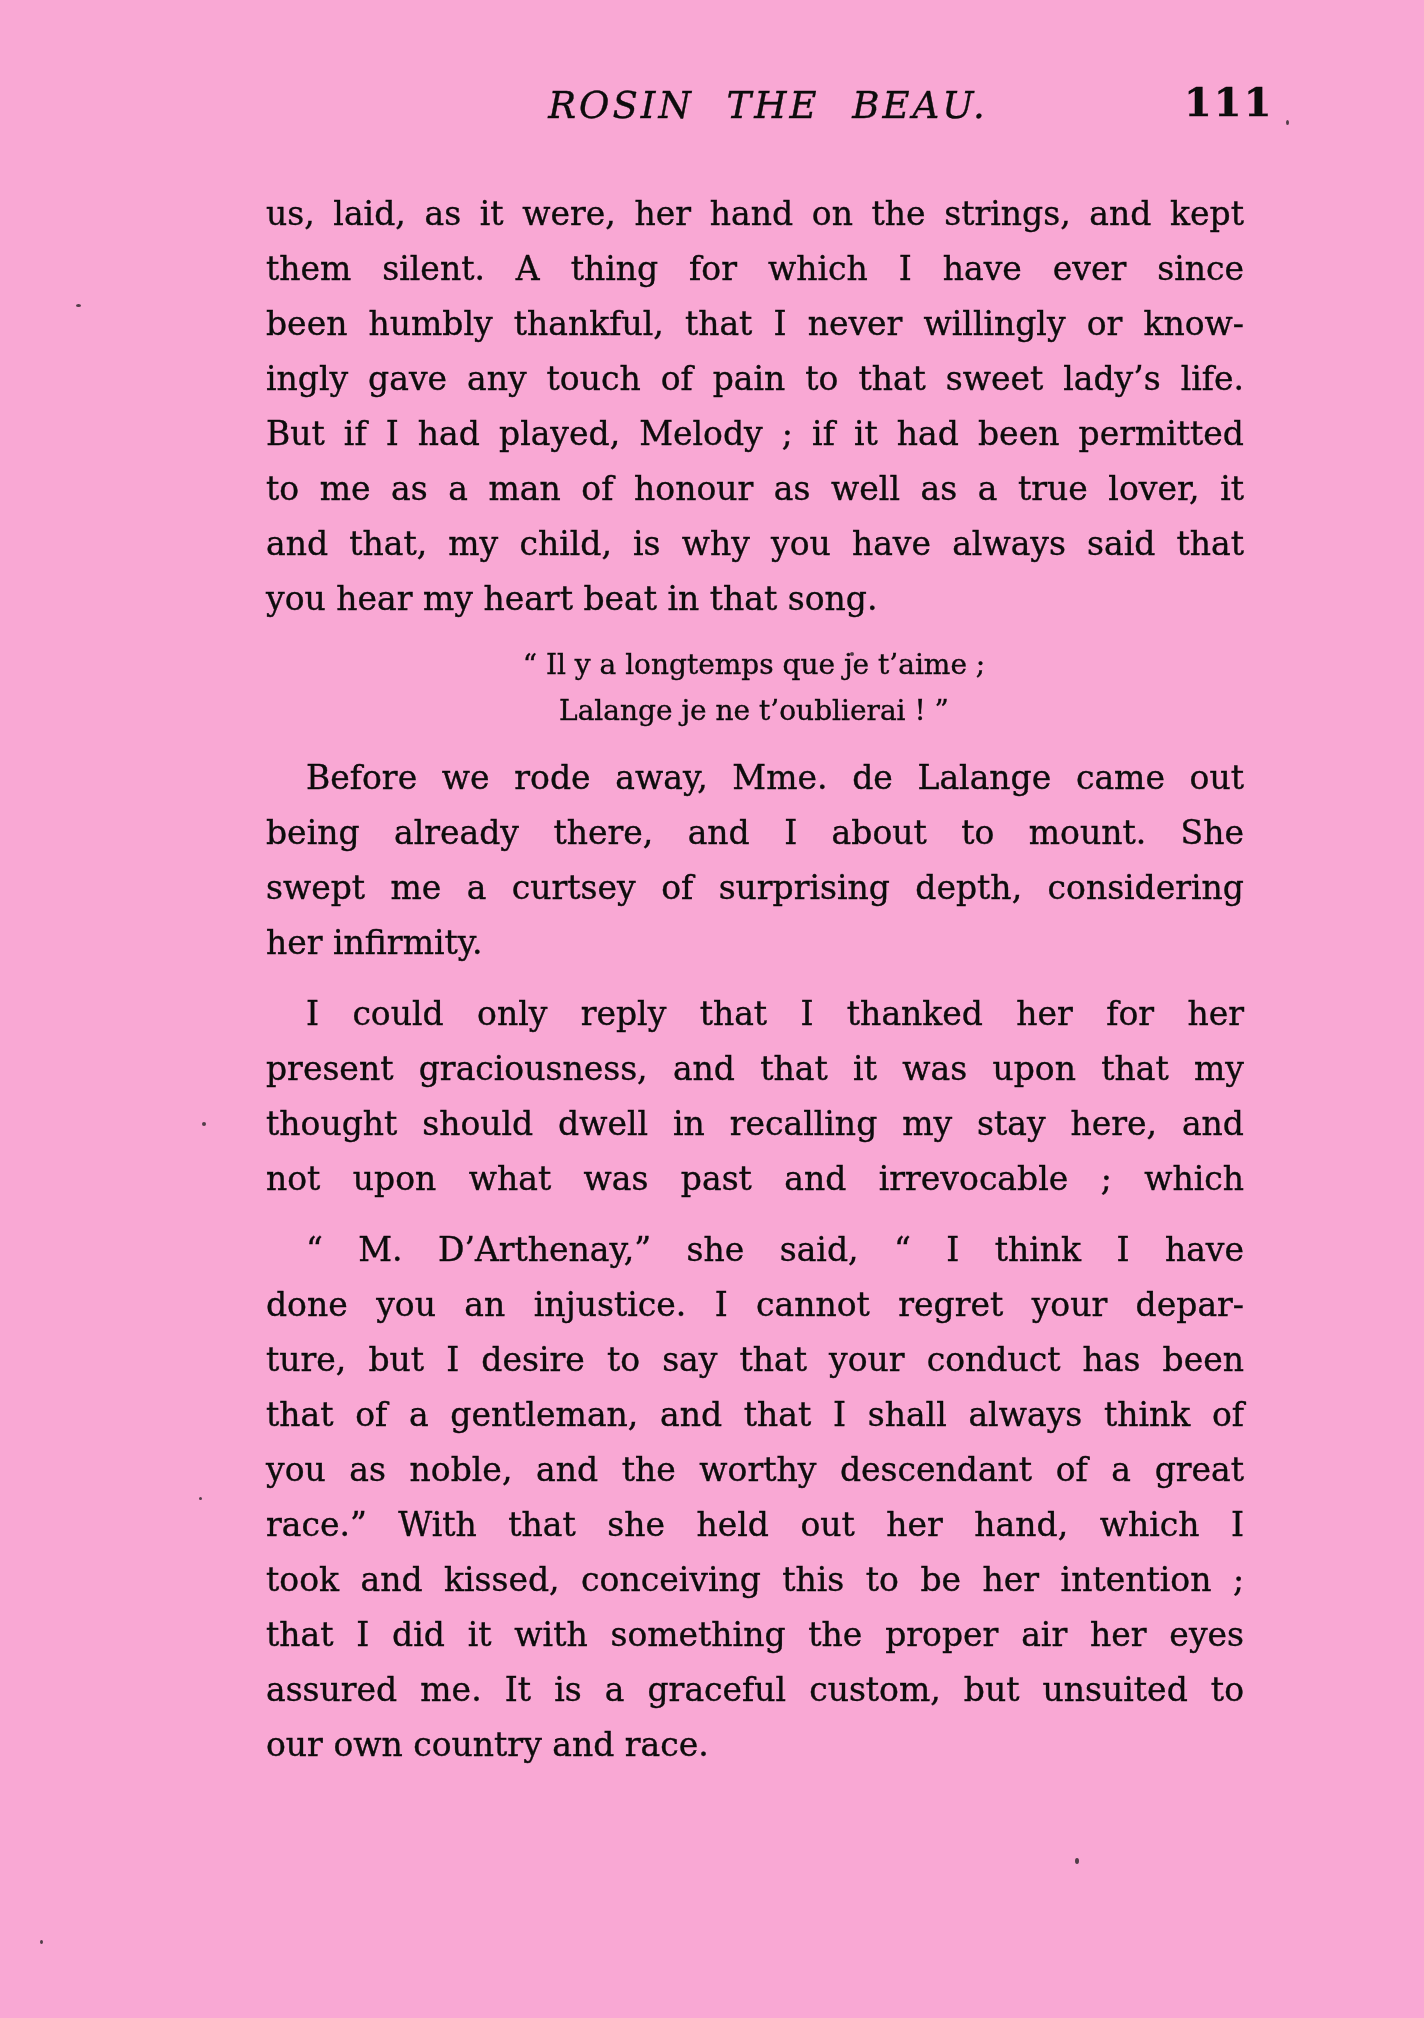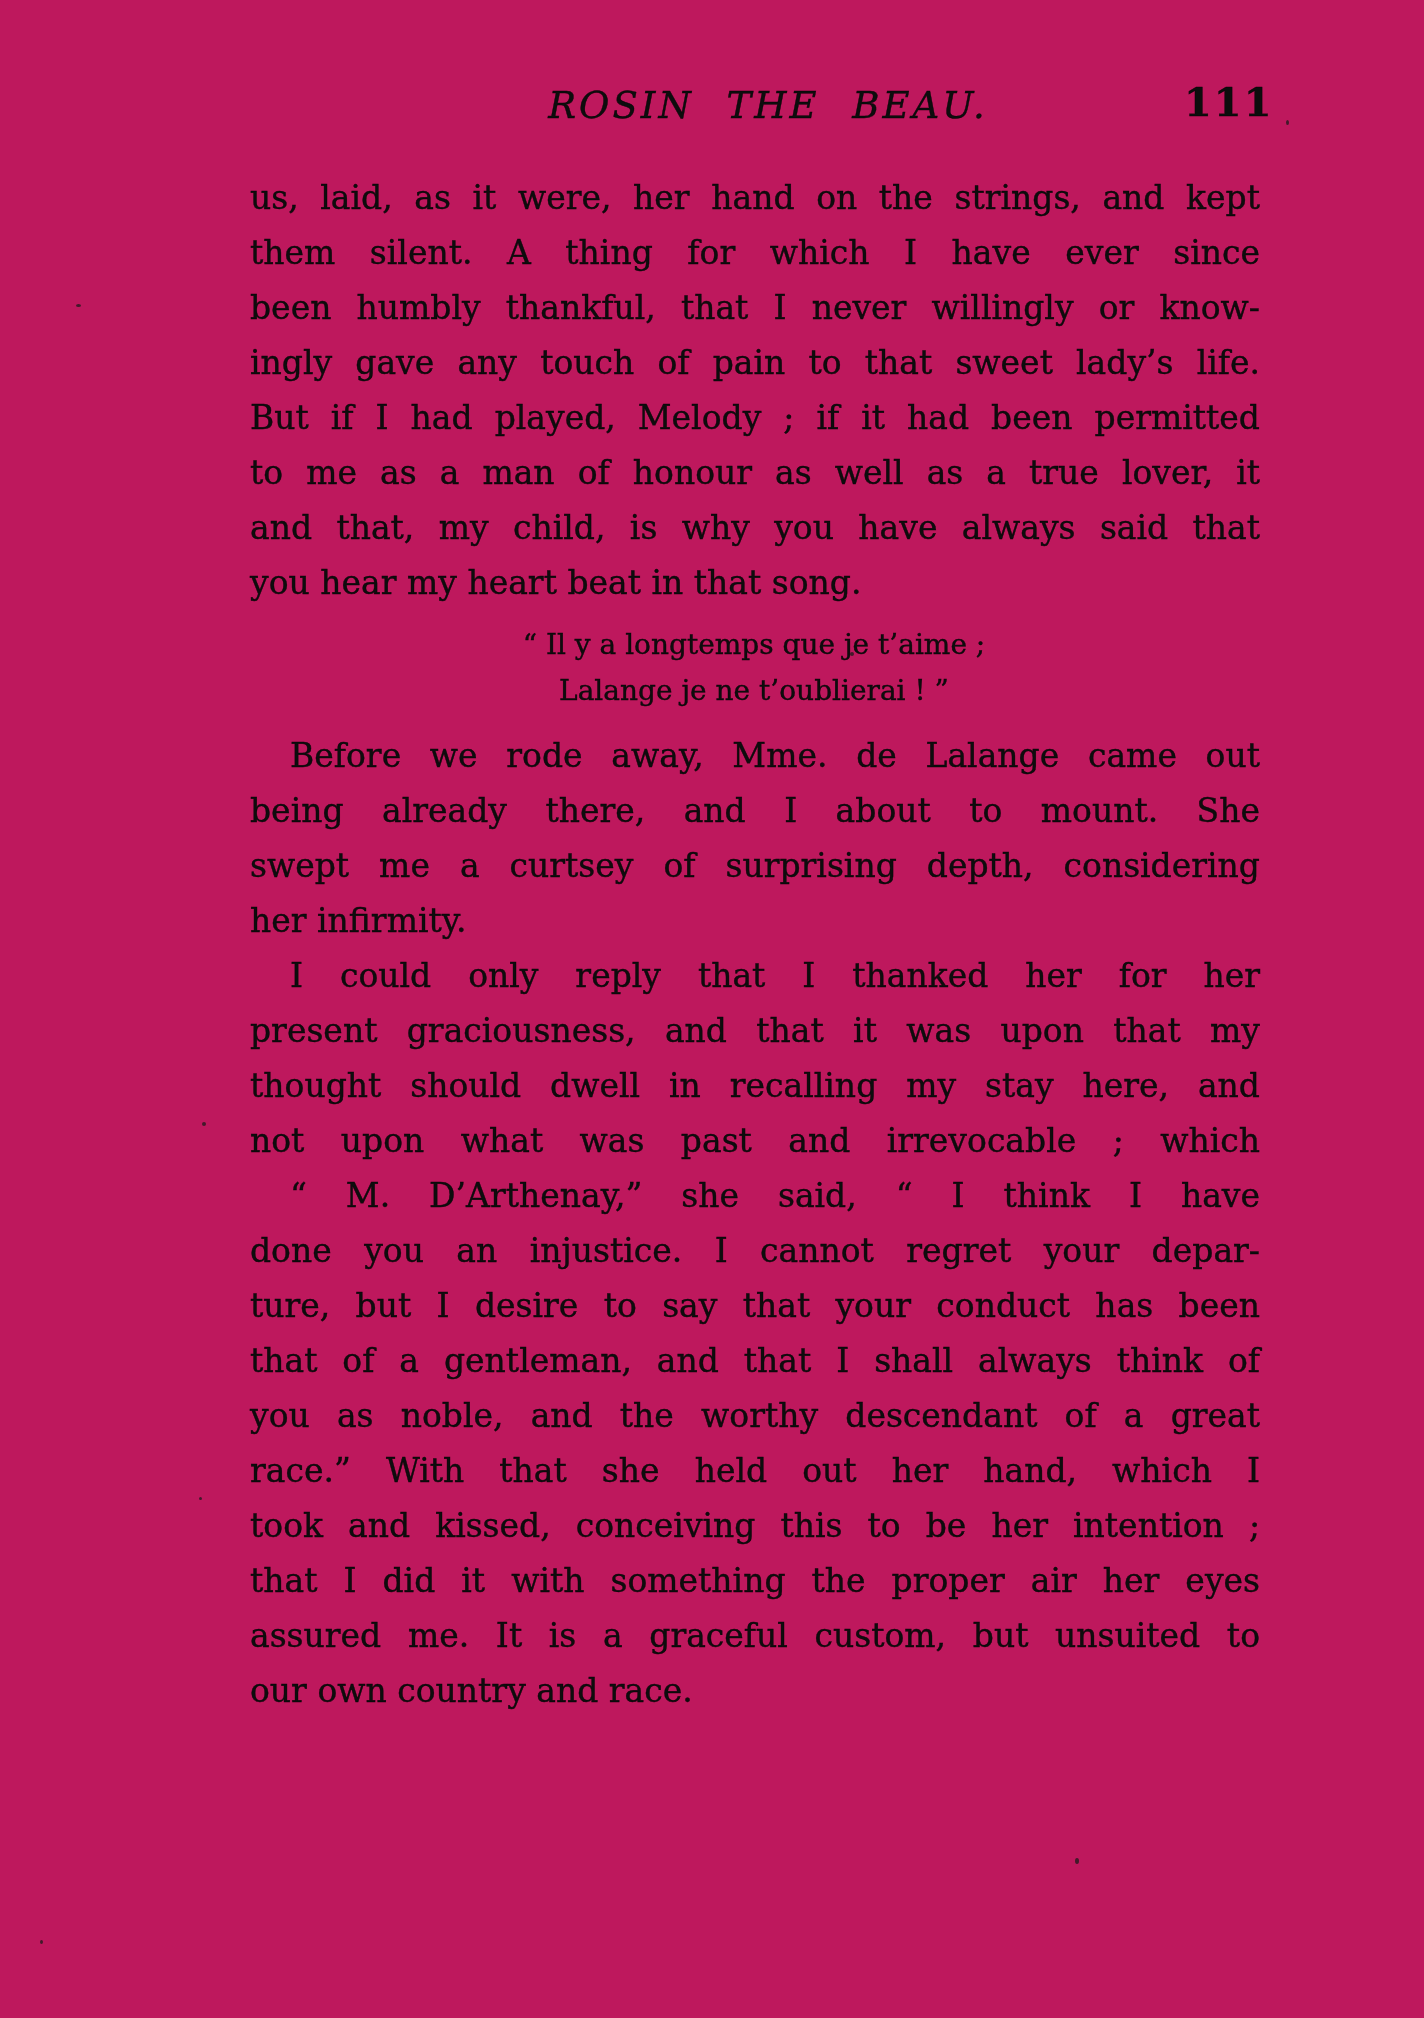--- a/index.html
+++ b/index.html
@@ -4,21 +4,21 @@
 <style>
   html, body {
     margin: 0;
     padding: 0;
     background: #ffffff;
   }
   .page {
     position: relative;
     width: 1424px;
     height: 2018px;
-    background: #be185d;
+    background: #f9a8d4;
     overflow: hidden;
     font-family: "DejaVu Serif", serif;
     color: #0d0d0d;
     -webkit-text-stroke: 0.4px rgba(0,0,0,0.85);
   }
   .running-head {
     position: absolute;
     top: 84px;
     left: 250px;
     width: 1010px;
@@ -40,21 +40,21 @@
     letter-spacing: 2px;
   }
   .text-block {
     position: absolute;
     left: 250px;
     top: 170px;
     width: 1010px;
     font-size: 33px;
     line-height: 55px;
   }
-  .para { margin: 0; }
+  .para { margin: 16px; }
   .para .line {
     text-align: justify;
     text-align-last: justify;
   }
   .para .line.flush {
     text-align: right;
     text-align-last: left;
   }
   .para.indent .line:first-child {
     text-indent: 40px;

